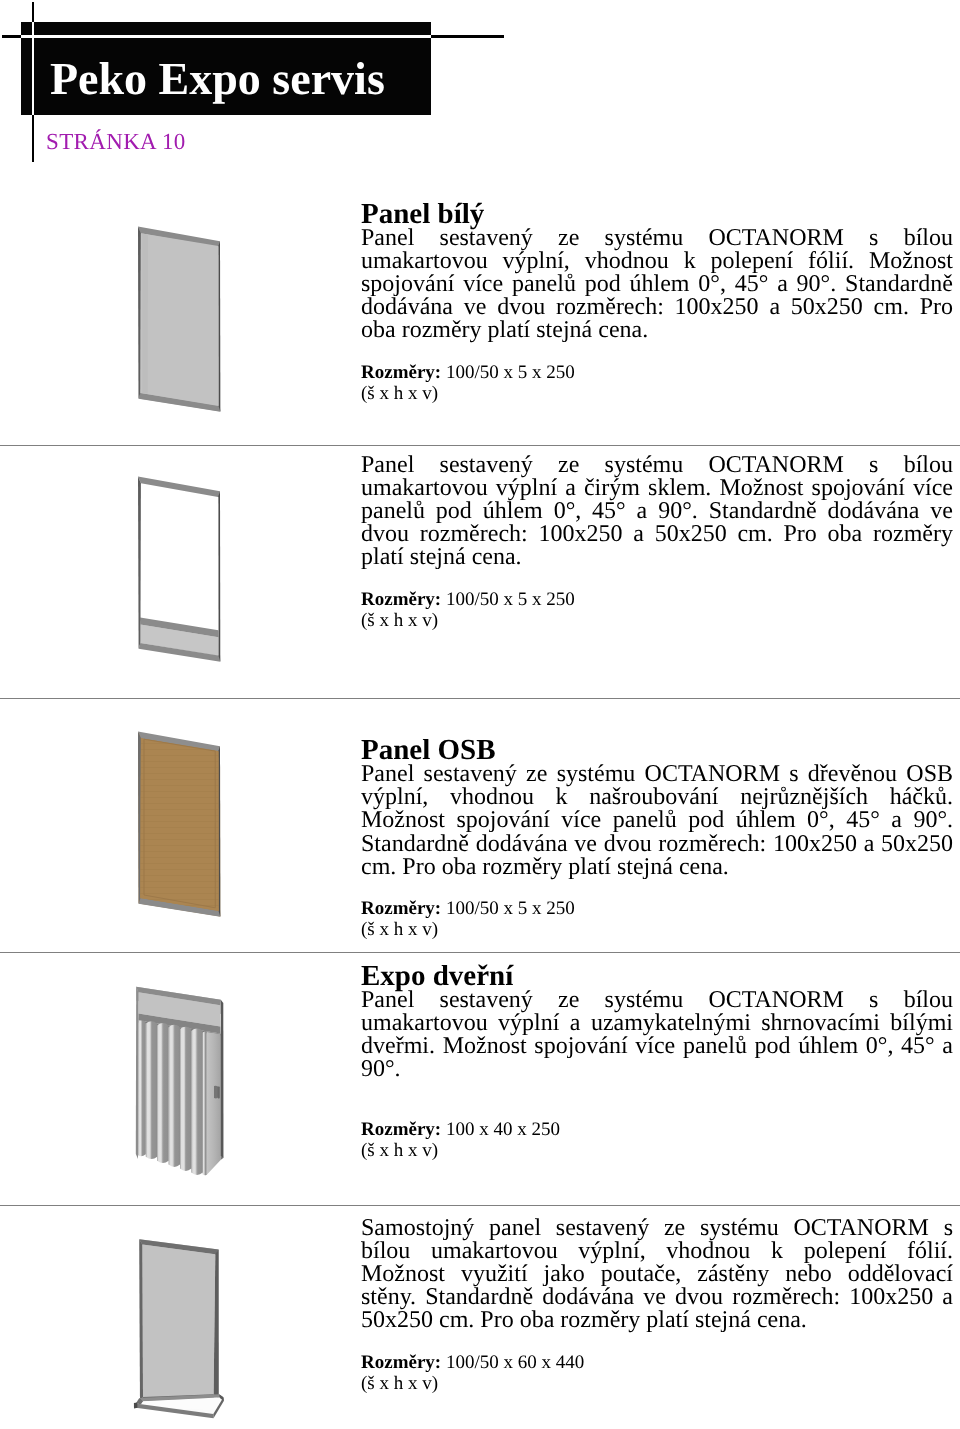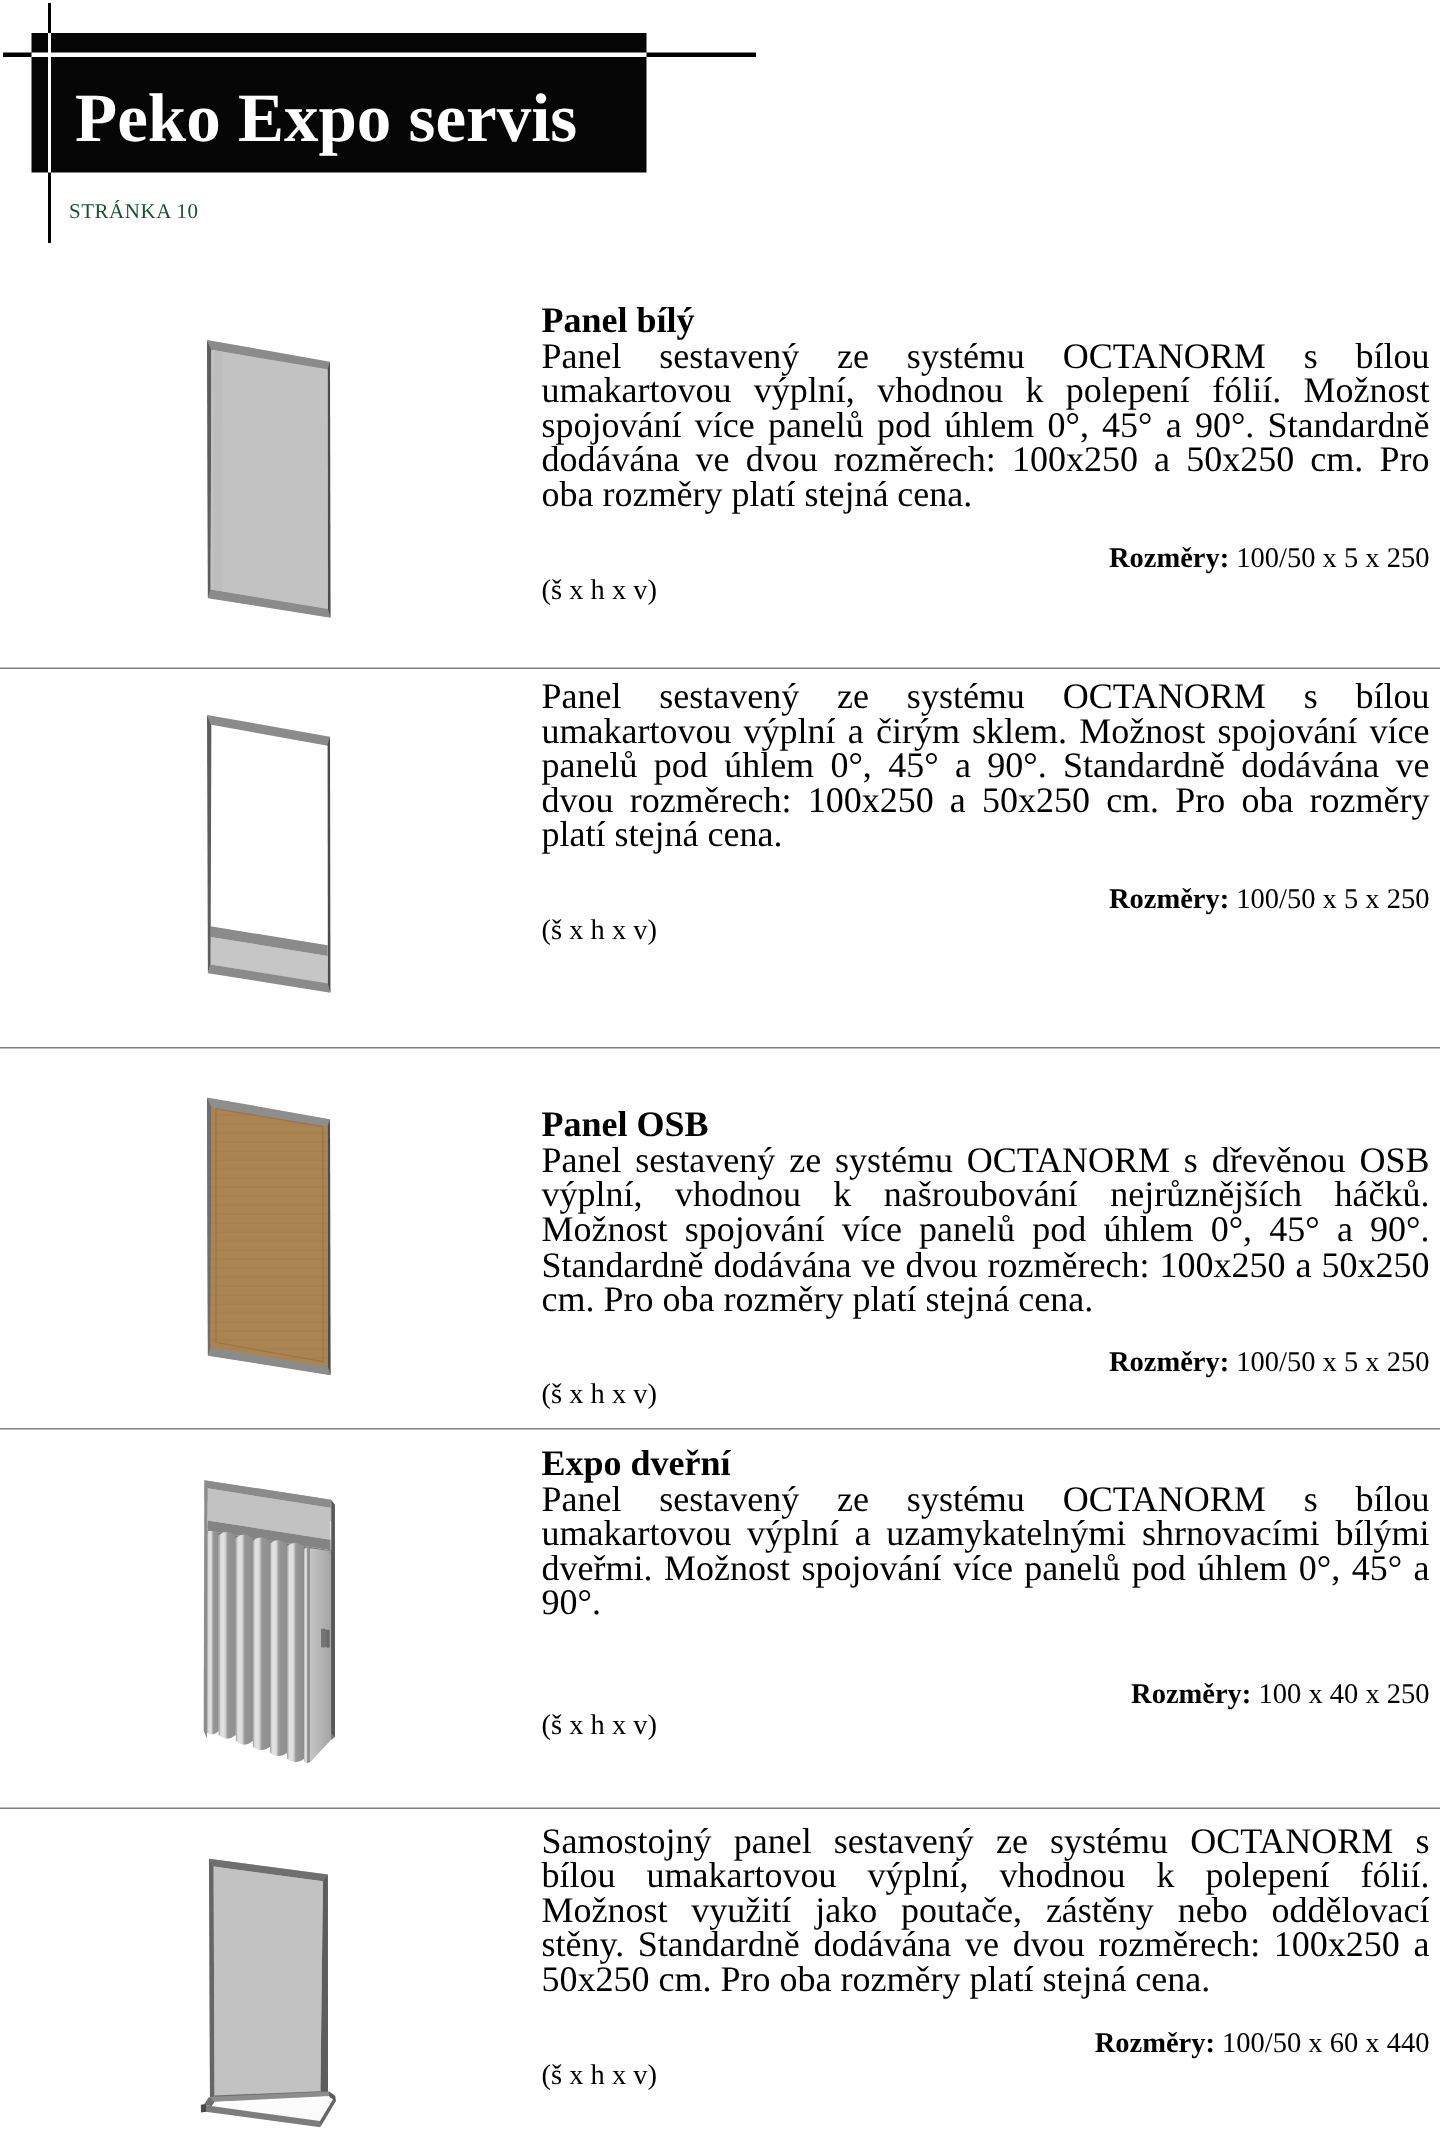--- a/index.html
+++ b/index.html
@@ -10,31 +10,31 @@
 
   
   .hdr{position:absolute;left:0;top:0;width:888px;height:180px;}
   .hdr-vline{position:absolute;left:31.7px;top:2px;width:2.6px;height:160px;background:#000;}
   .hdr-hline{position:absolute;left:2px;top:35px;width:502px;height:3px;background:#000;}
   .hdr-box{position:absolute;left:21px;top:22px;width:410px;height:93px;background:#050505;}
   .hdr-gap-h{position:absolute;left:21px;top:35px;width:410px;height:3px;background:#fff;}
   .hdr-gap-v{position:absolute;left:31.7px;top:22px;width:2.6px;height:93px;background:#fff;}
   .hdr-title{position:absolute;left:50px;top:56px;color:#fff;font-size:46px;font-weight:bold;
              line-height:46px;white-space:nowrap;}
-  .hdr-page{position:absolute;left:46px;top:133px;font-size:14px;letter-spacing:0.35px;color:#14532d;
+  .hdr-page{position:absolute;left:46px;top:133px;font-size:23px;letter-spacing:0.35px;color:#a21caf;
             line-height:18px;white-space:nowrap;}
 
   
   .sect{position:absolute;left:0;width:960px;}
   .rule{position:absolute;left:0;width:960px;height:1px;background:#808080;}
   .txt{position:absolute;left:361px;width:592px;}
-  .ptitle{font-size:24px;font-weight:bold;line-height:24px;margin:0 0 1px 0;}
+  .ptitle{font-size:29px;font-weight:bold;line-height:24px;margin:0 0 1px 0;}
   .pbody{font-size:24px;line-height:23.2px;text-align:justify;margin:0;}
   .dims{font-size:19px;line-height:21px;margin:0;white-space:nowrap;}
-  .dims-gap{margin-top:19px;text-align:right;}
+  .dims-gap{margin-top:19px;}
   .dims-gap4{margin-top:38px;}
   .dims b{font-weight:bold;}
   .art{position:absolute;}
 </style>
 </head>
 <body>
 
 <div class="page">
   <div class="hdr">
     <div class="hdr-box"></div>

